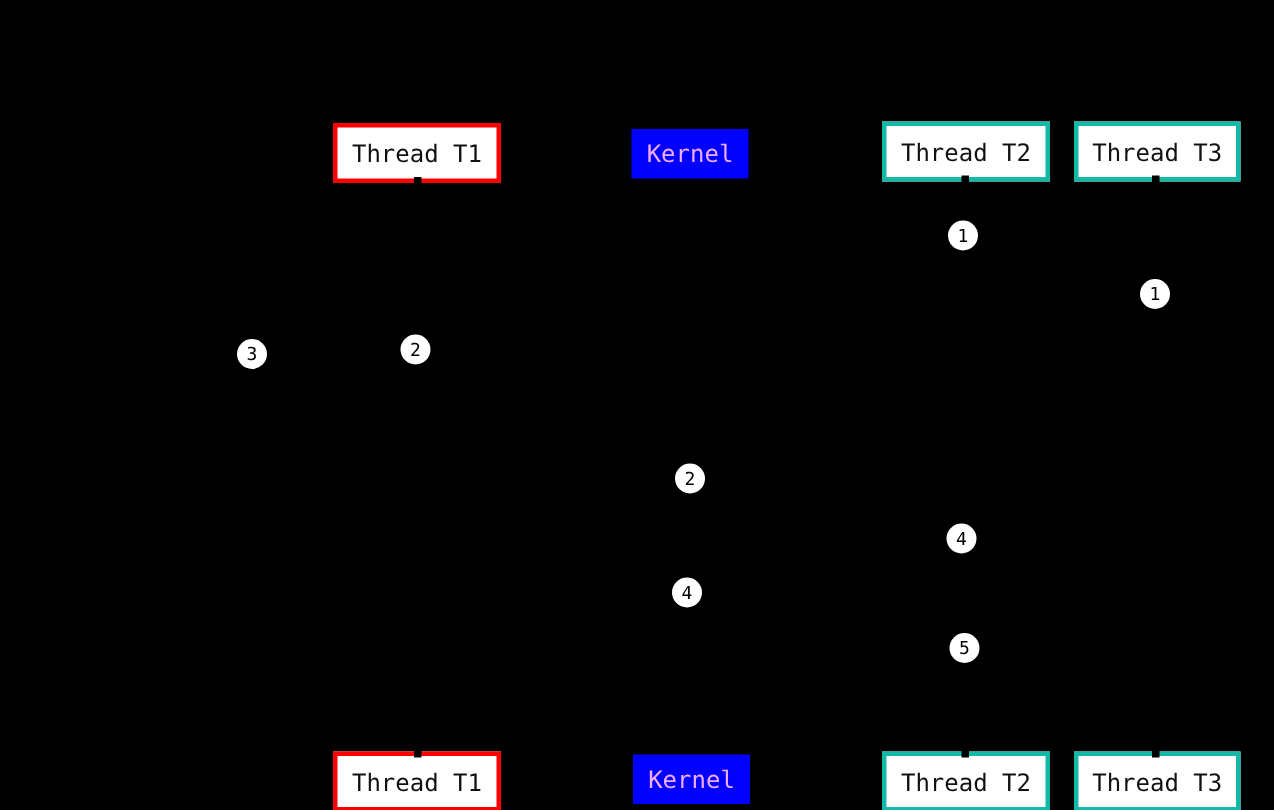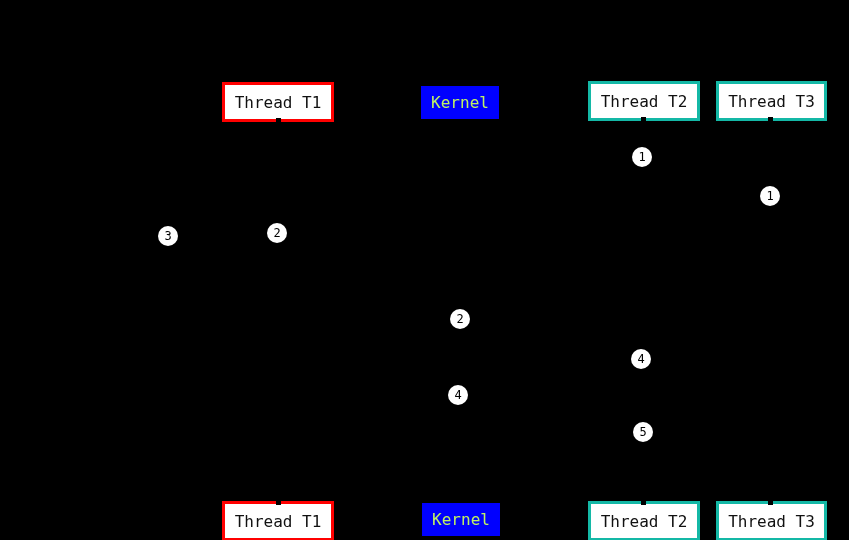--- a/index.html
+++ b/index.html
@@ -20,21 +20,21 @@
     align-items: center;
     justify-content: center;
     background: #ffffff;
     color: #111111;
     font-size: 16px;
     letter-spacing: 0px;
     white-space: nowrap;
   }
   .actor.red-border  { border: 3px solid #ff0000; }
   .actor.blue-border { border: 3px solid #14b8a6; }
-  .actor.blue-fill   { background: #0000ff; color: #bef264; border: none; }
+  .actor.blue-fill   { background: #0000ff; color: #f0abfc; border: none; }
 
   
   .t1-top     { left: 222px; top: 63px;  width: 112px; height: 40px; }
   .kernel-top { left: 421px; top: 67px;  width: 78px;  height: 33px; }
   .t2-top     { left: 588px; top: 62px;  width: 112px; height: 40px; }
   .t3-top     { left: 716px; top: 62px;  width: 111px; height: 40px; }
 
   
   .t1-bot     { left: 222px; top: 482px; width: 112px; height: 40px; }
   .kernel-bot { left: 422px; top: 484px; width: 78px;  height: 33px; }

